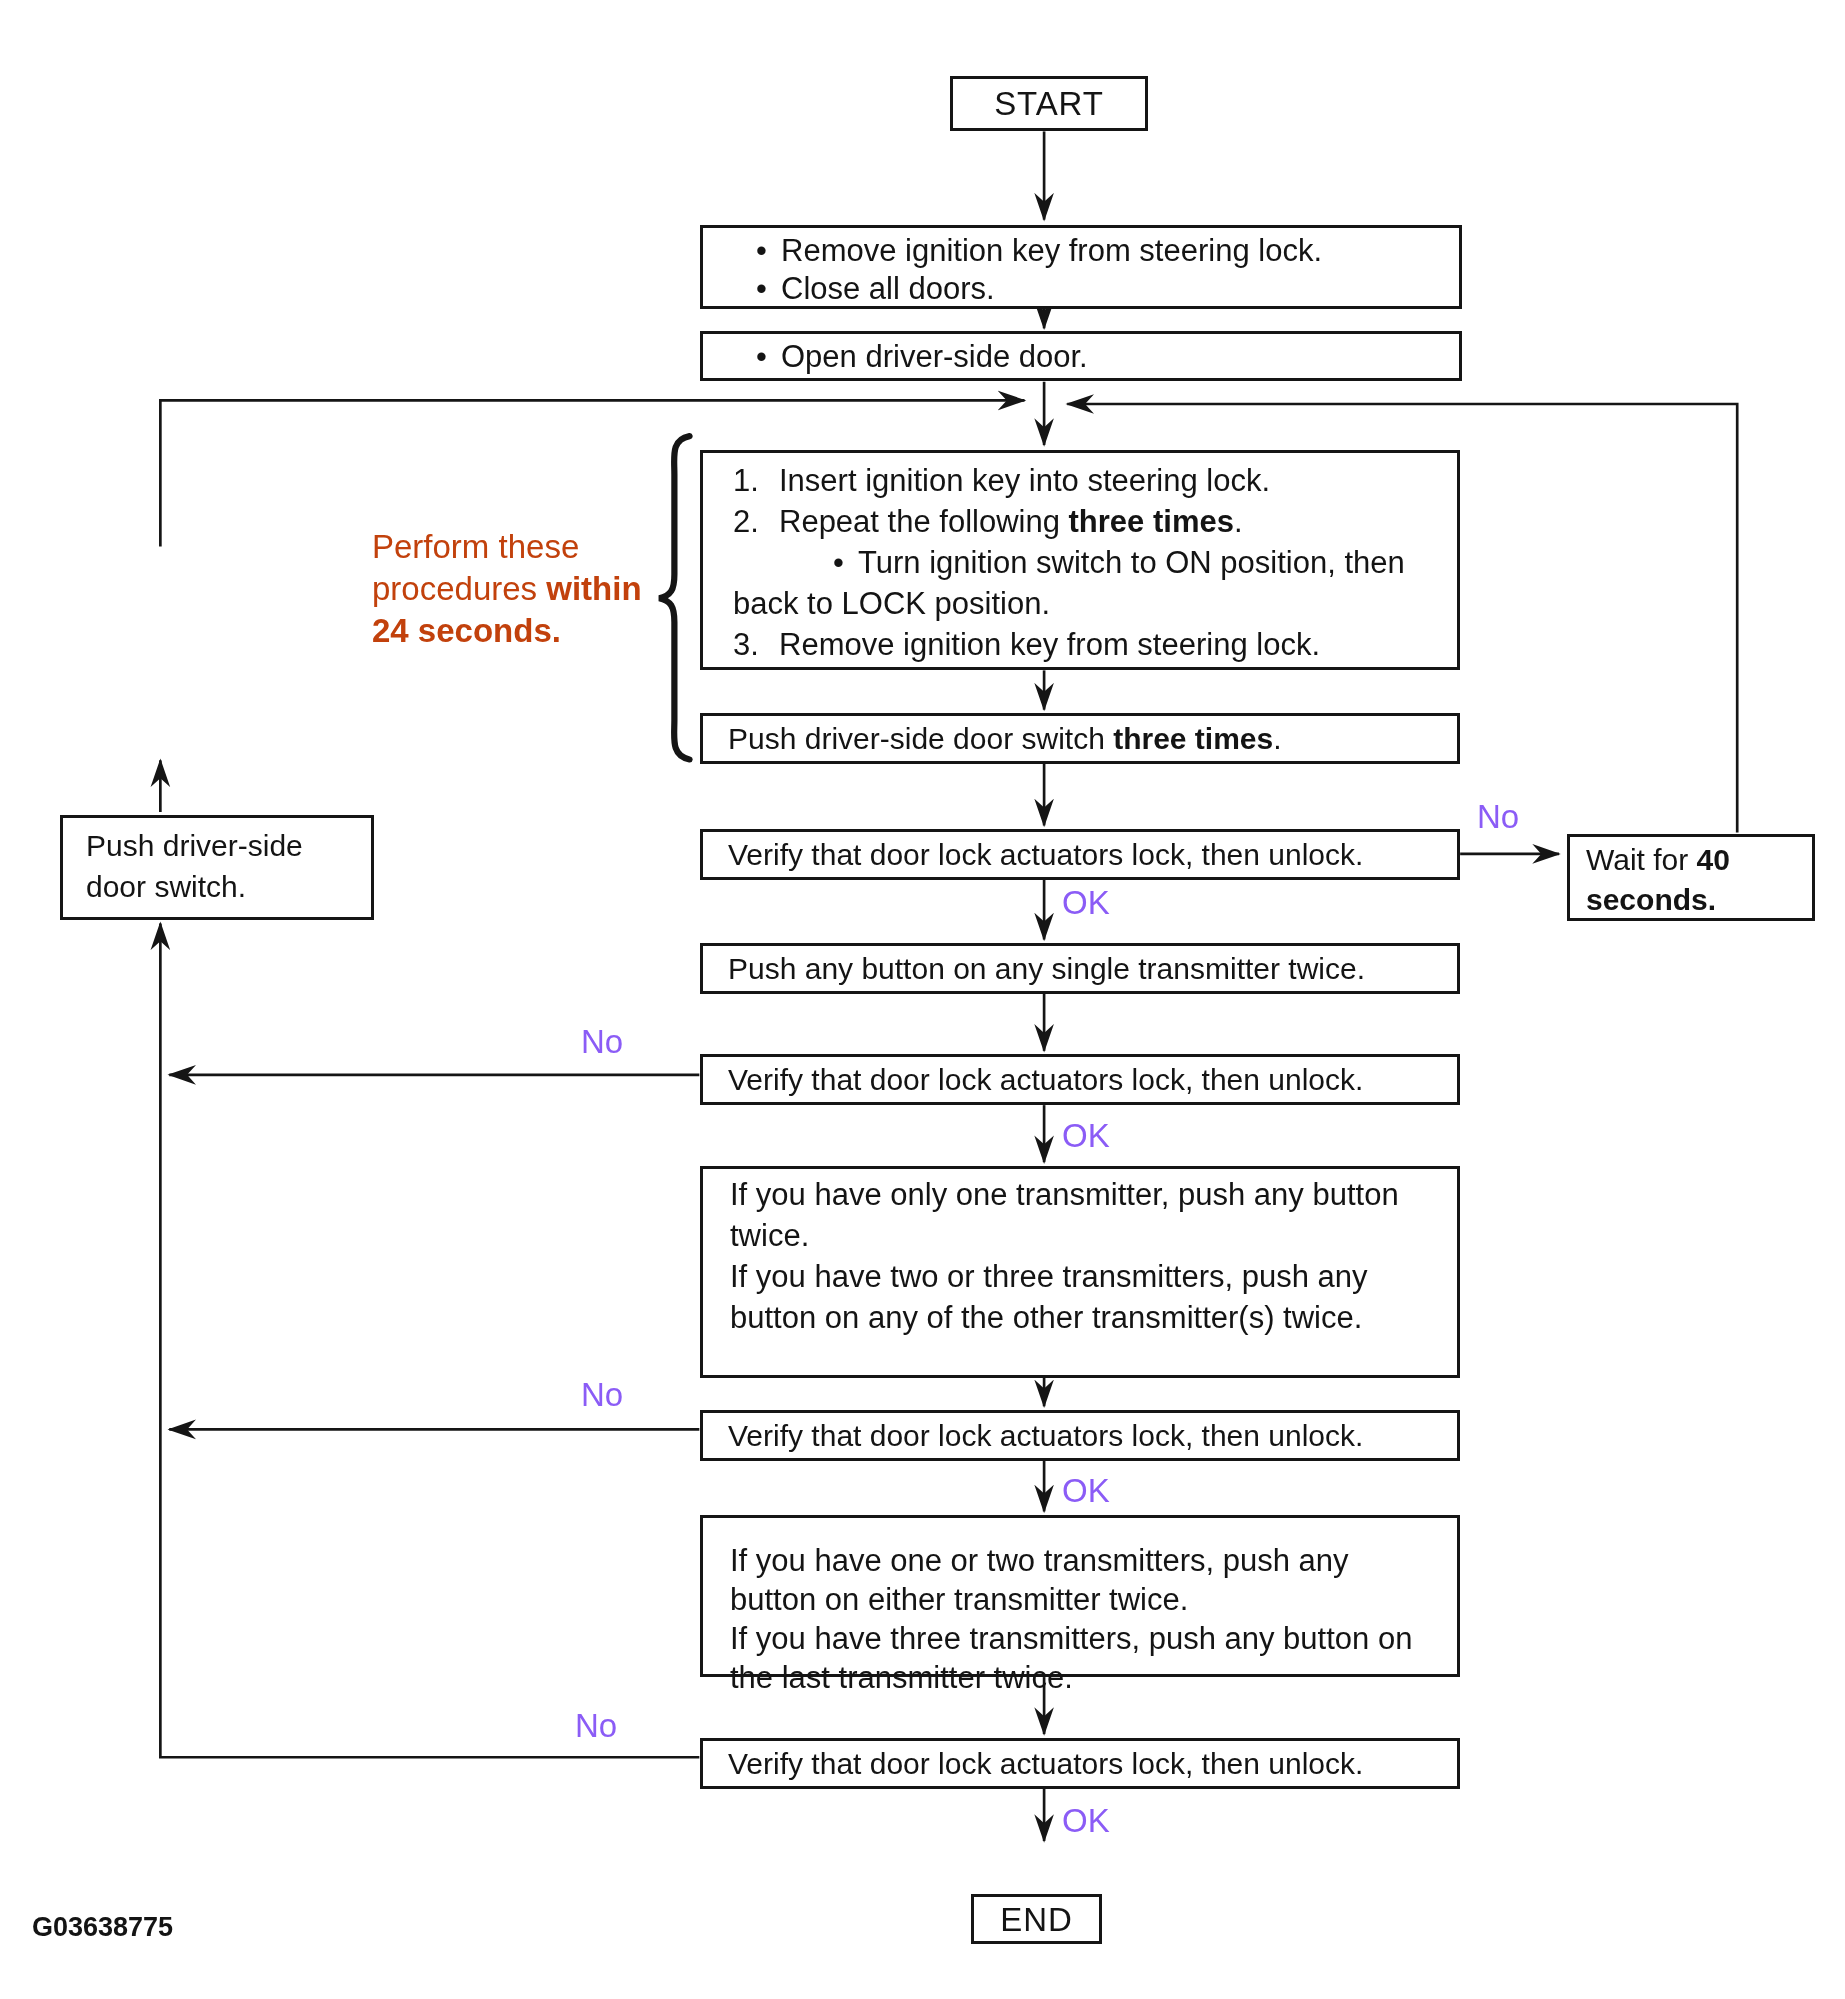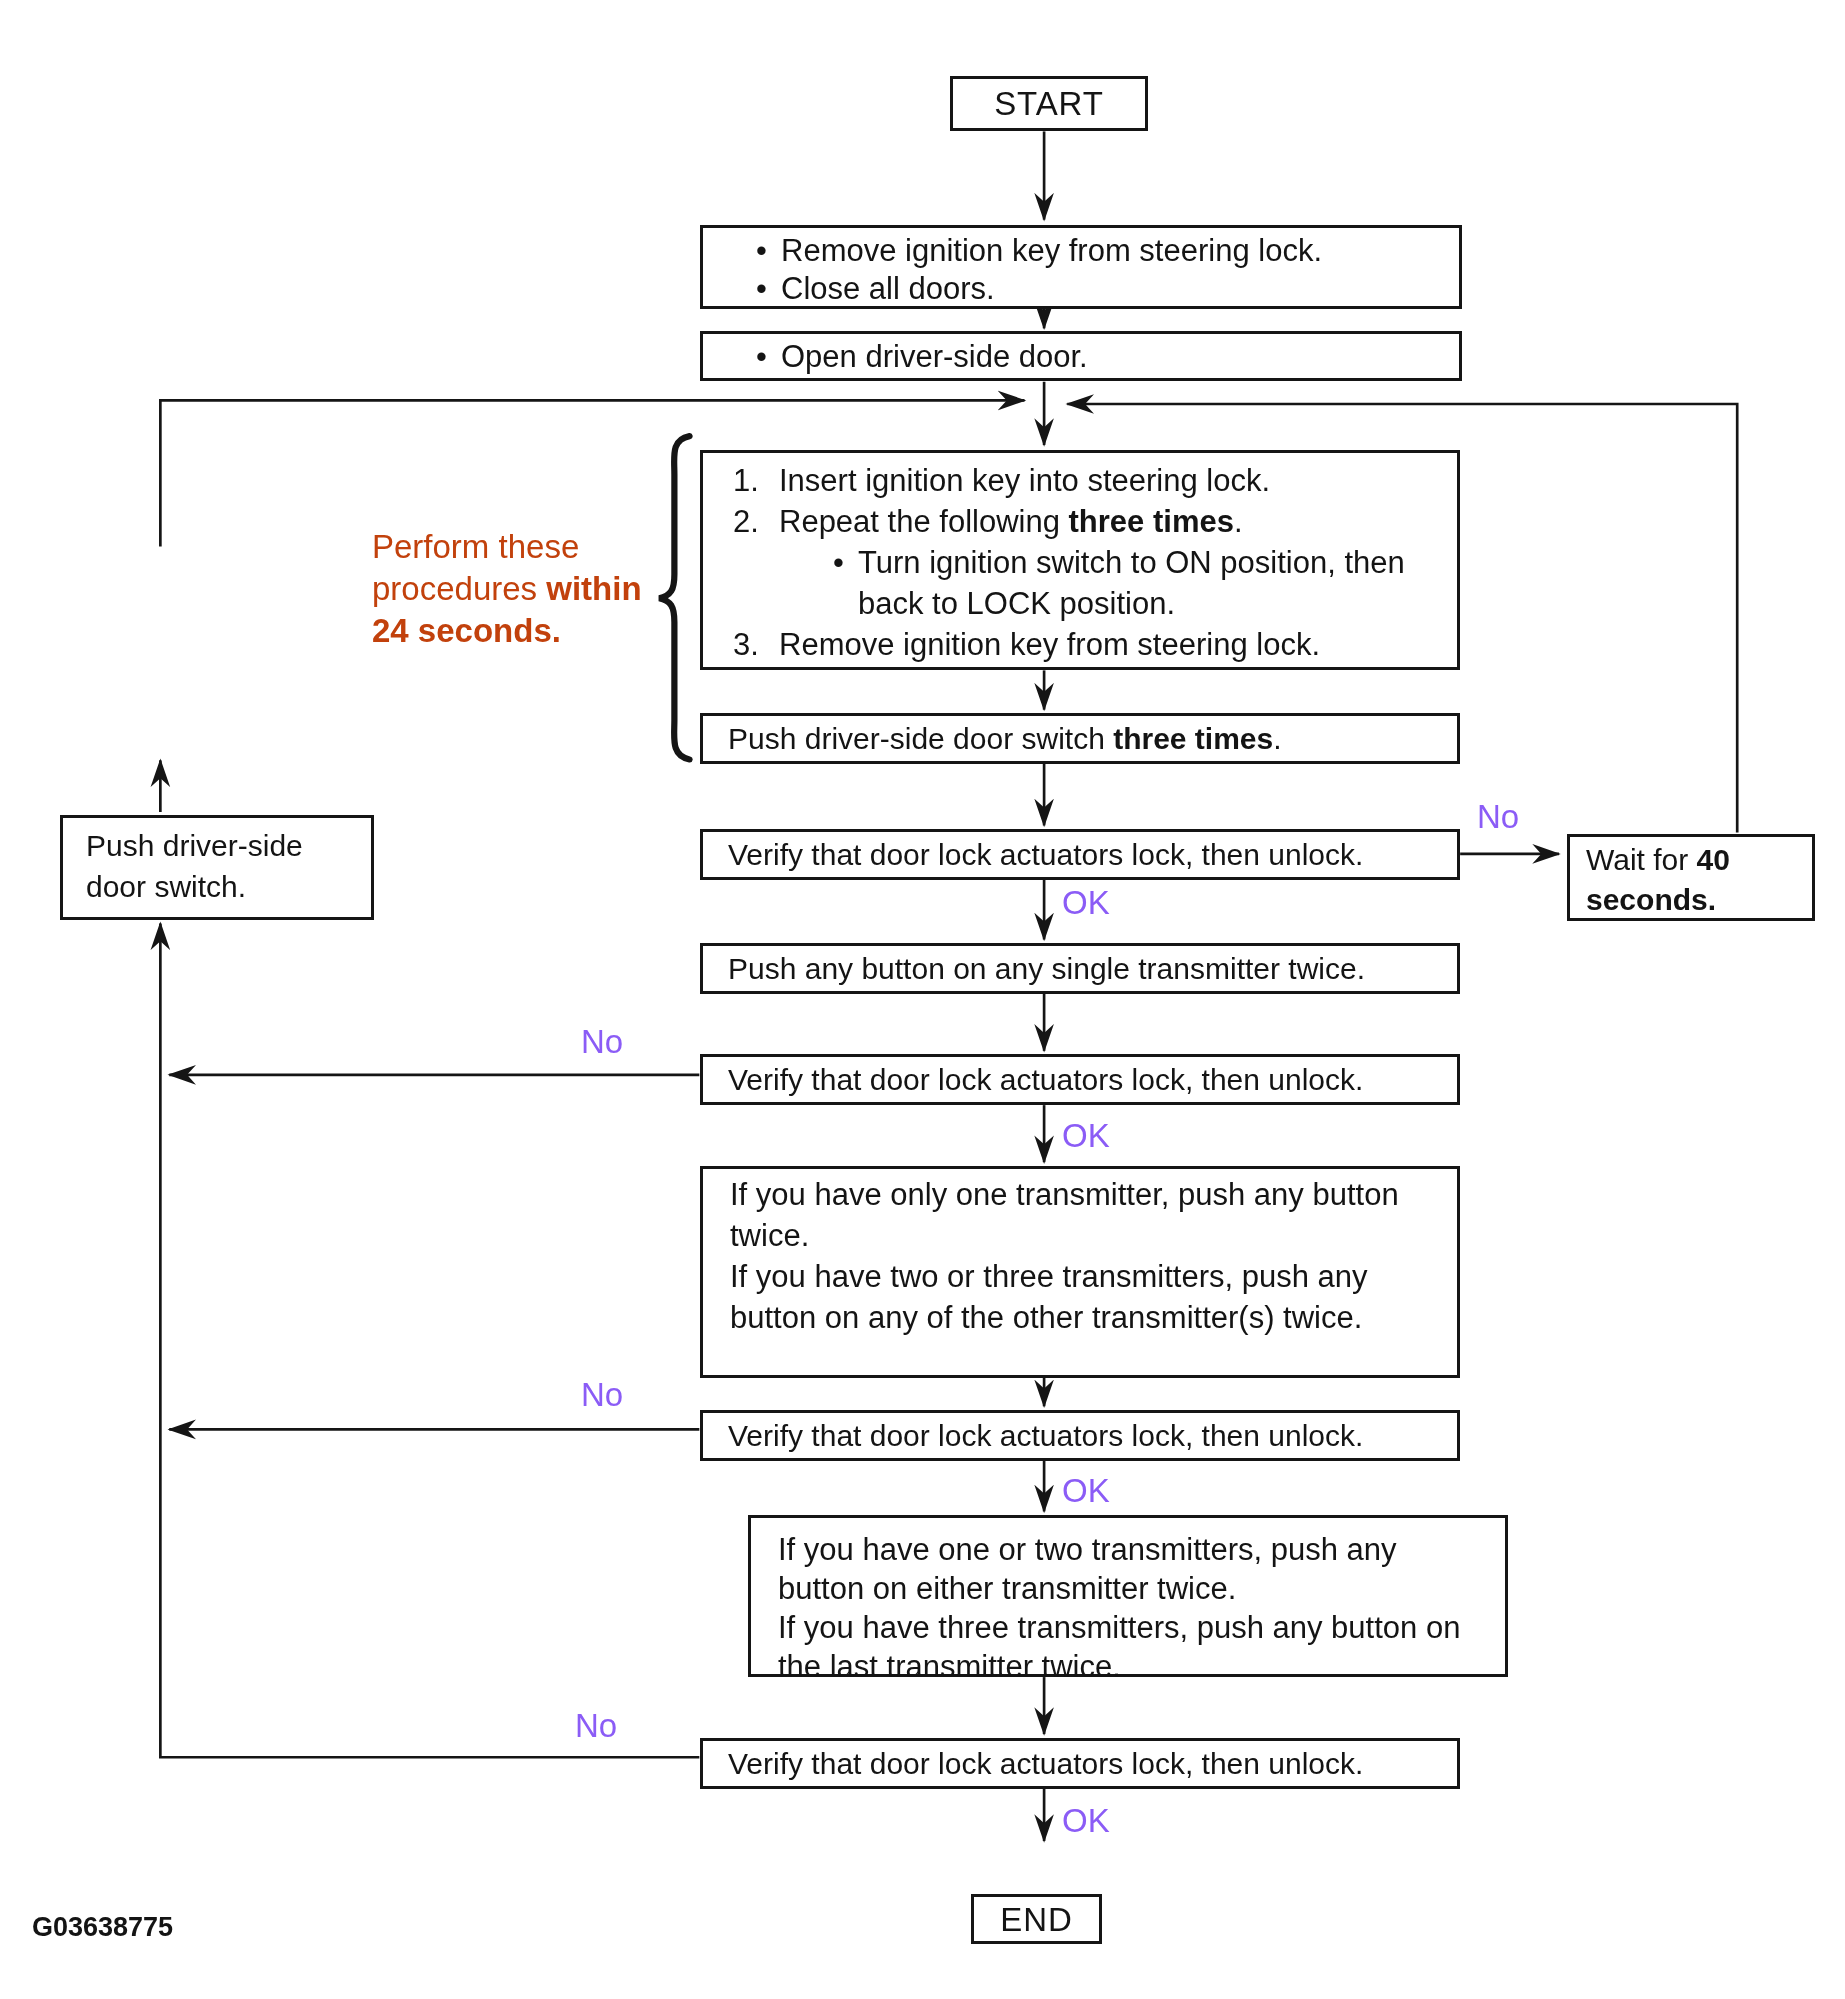--- a/index.html
+++ b/index.html
@@ -106,21 +106,21 @@
       <span>Insert ignition key into steering lock.</span>
     </div>
     <div class="brow">
       <span class="num">2.</span>
       <span><span>Repeat the following </span><b>three times</b><span>.</span></span>
     </div>
     <div class="brow" style="margin-left:86px;">
       <span class="bullet">•</span>
       <span>Turn ignition switch to ON position, then</span>
     </div>
-    <div style="margin-left:125px;">back to LOCK position.</div>
+    <div style="">back to LOCK position.</div>
     <div class="brow">
       <span class="num">3.</span>
       <span>Remove ignition key from steering lock.</span>
     </div>
   </div>
 
   <div class="box vcenter" style="left:700px;top:713px;width:760px;height:51px;padding-left:25px;font-size:30px;">
     <span><span>Push driver-side door switch </span><b>three times</b><span>.</span></span>
   </div>
 
@@ -143,21 +143,21 @@
 
   <div class="box" style="left:700px;top:1166px;width:760px;height:212px;padding:5.3px 18px 0 27px;">
     <div>If you have only one transmitter, push any button twice.</div>
     <div>If you have two or three transmitters, push any button on any of the other transmitter(s) twice.</div>
   </div>
 
   <div class="box vcenter" style="left:700px;top:1410px;width:760px;height:51px;padding-left:25px;font-size:30px;">
     <span>Verify that door lock actuators lock, then unlock.</span>
   </div>
 
-  <div class="box" style="left:700px;top:1515px;width:760px;height:162px;padding:12px 18px 0 27px;line-height:39px;margin-left:48px;">
+  <div class="box" style="left:700px;top:1515px;width:760px;height:162px;padding:23px 18px 0 27px;line-height:39px;">
     <div>If you have one or two transmitters, push any button on either transmitter twice.</div>
     <div>If you have three transmitters, push any button on the last transmitter twice.</div>
   </div>
 
   <div class="box vcenter" style="left:700px;top:1738px;width:760px;height:51px;padding-left:25px;font-size:30px;">
     <span>Verify that door lock actuators lock, then unlock.</span>
   </div>
 
   <div class="box terminal" style="left:971px;top:1846px;width:131px;height:50px;margin-top:48px;">
     <span>END</span>

